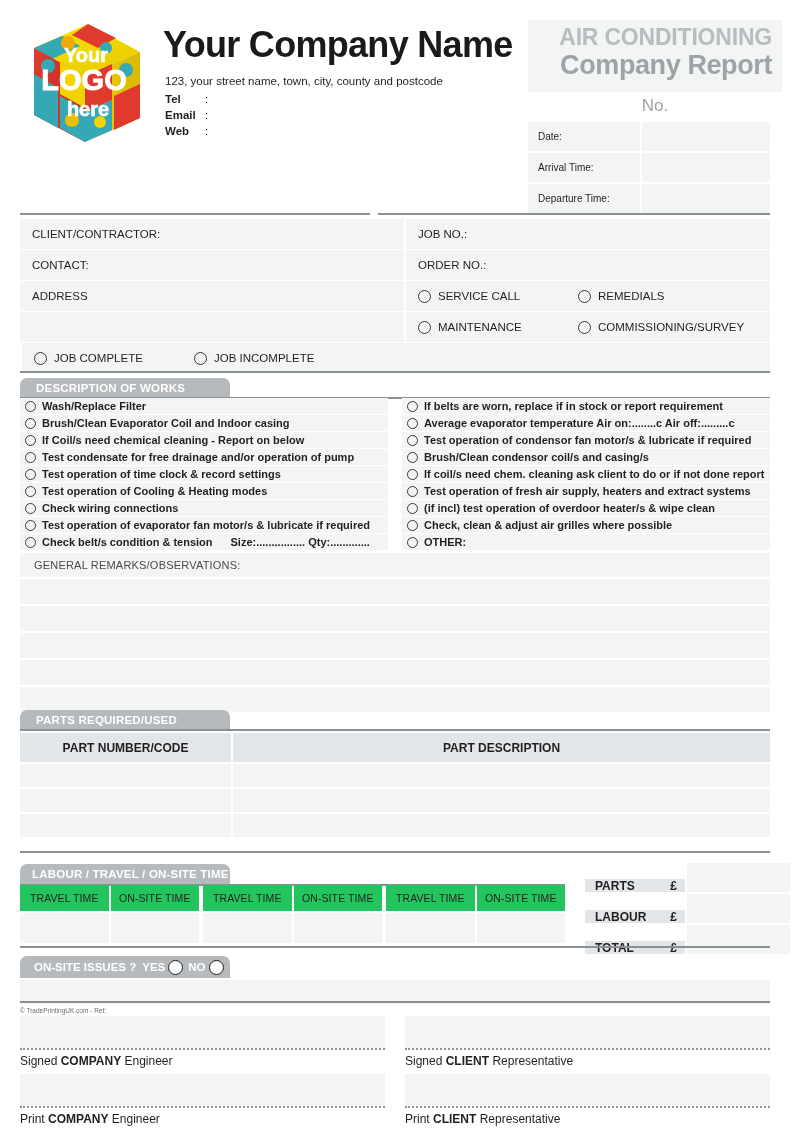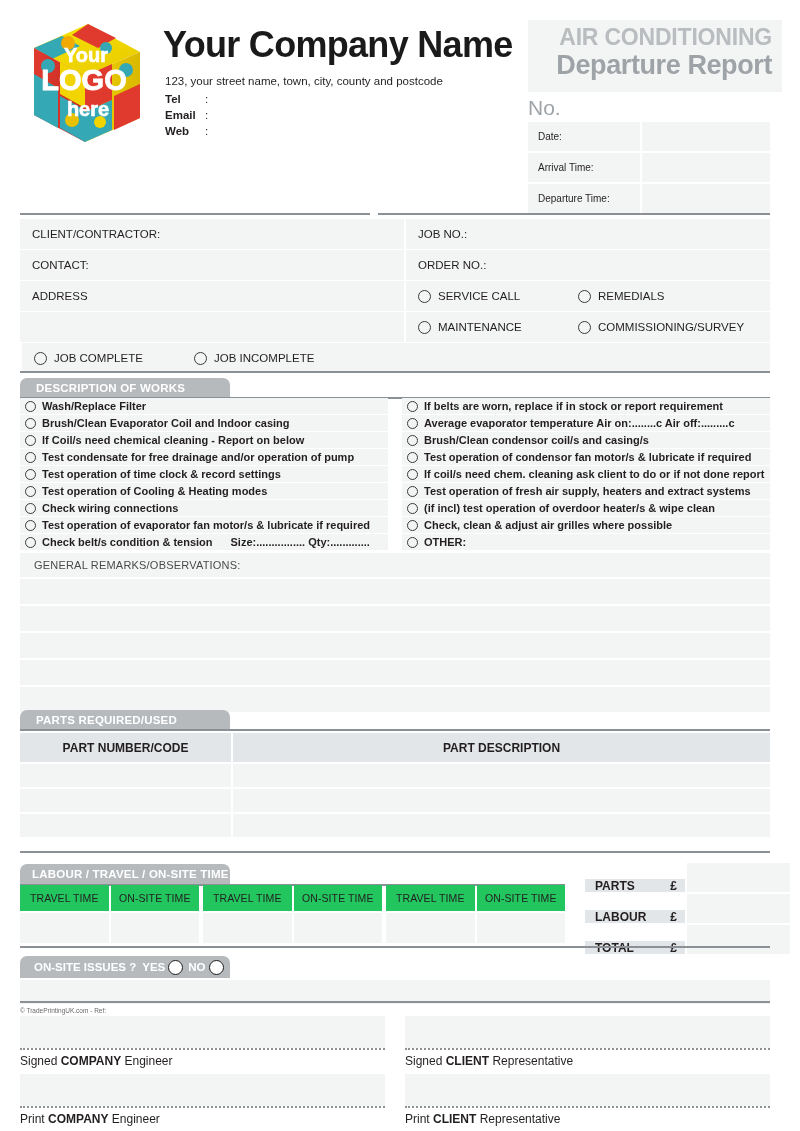--- a/index.html
+++ b/index.html
@@ -42,21 +42,21 @@
     font-size:23px; font-weight:bold; color:#b9bdc0; letter-spacing:-0.2px;
     white-space:nowrap;
   }
   .title-2 {
     position:absolute; right:10px; top:30px;
     font-size:27px; font-weight:bold; color:#9ea3a7; letter-spacing:-0.4px;
     white-space:nowrap;
   }
   .no-label {
     position:absolute; left:528px; top:96px; width:254px;
-    font-size:21px; color:#9ea3a7;
+    text-align:center; font-size:17px; color:#9ea3a7;
   }
 
   .hdr-table { position:absolute; left:528px; top:122px; width:242px; }
   .hdr-row { display:flex; height:29px; margin-bottom:2px; }
   .hdr-key {
     width:112px; background:#f3f4f4; display:flex; align-items:center;
     padding-left:10px; font-size:10px; color:#231f20;
   }
   .hdr-val { flex:1; background:#f3f4f4; margin-left:2px; }
 
@@ -239,21 +239,21 @@
       <div class="contact-row">
         <span class="lbl">Email</span><span class="col">:</span><span></span>
       </div>
       <div class="contact-row">
         <span class="lbl">Web</span><span class="col">:</span><span></span>
       </div>
     </div>
 
     <div class="title-block">
       <div class="title-1">AIR CONDITIONING</div>
-      <div class="title-2">Departure Report</div>
+      <div class="title-2">Company Report</div>
     </div>
     <div class="no-label">No.</div>
 
     <div class="hdr-table">
       <div class="hdr-row">
         <div class="hdr-key">Date:</div>
         <div class="hdr-val"></div>
       </div>
       <div class="hdr-row">
         <div class="hdr-key">Arrival Time:</div>
@@ -383,25 +383,25 @@
       <div class="w-row">
           <span class="radio"></span>
           <span>If belts are worn, replace if in stock or report requirement</span>
         </div>
       <div class="w-row">
           <span class="radio"></span>
           <span>Average evaporator temperature   Air on:........c   Air off:.........c</span>
         </div>
       <div class="w-row">
           <span class="radio"></span>
+          <span>Test operation of condensor fan motor/s &amp; lubricate if required</span>
+        </div>
+      <div class="w-row">
+          <span class="radio"></span>
           <span>Brush/Clean condensor coil/s and casing/s</span>
-        </div>
-      <div class="w-row">
-          <span class="radio"></span>
-          <span>Test operation of condensor fan motor/s &amp; lubricate if required</span>
         </div>
       <div class="w-row">
           <span class="radio"></span>
           <span>If coil/s need chem. cleaning ask client to do or if not done report</span>
         </div>
       <div class="w-row">
           <span class="radio"></span>
           <span>Test operation of fresh air supply, heaters and extract systems</span>
         </div>
       <div class="w-row">

